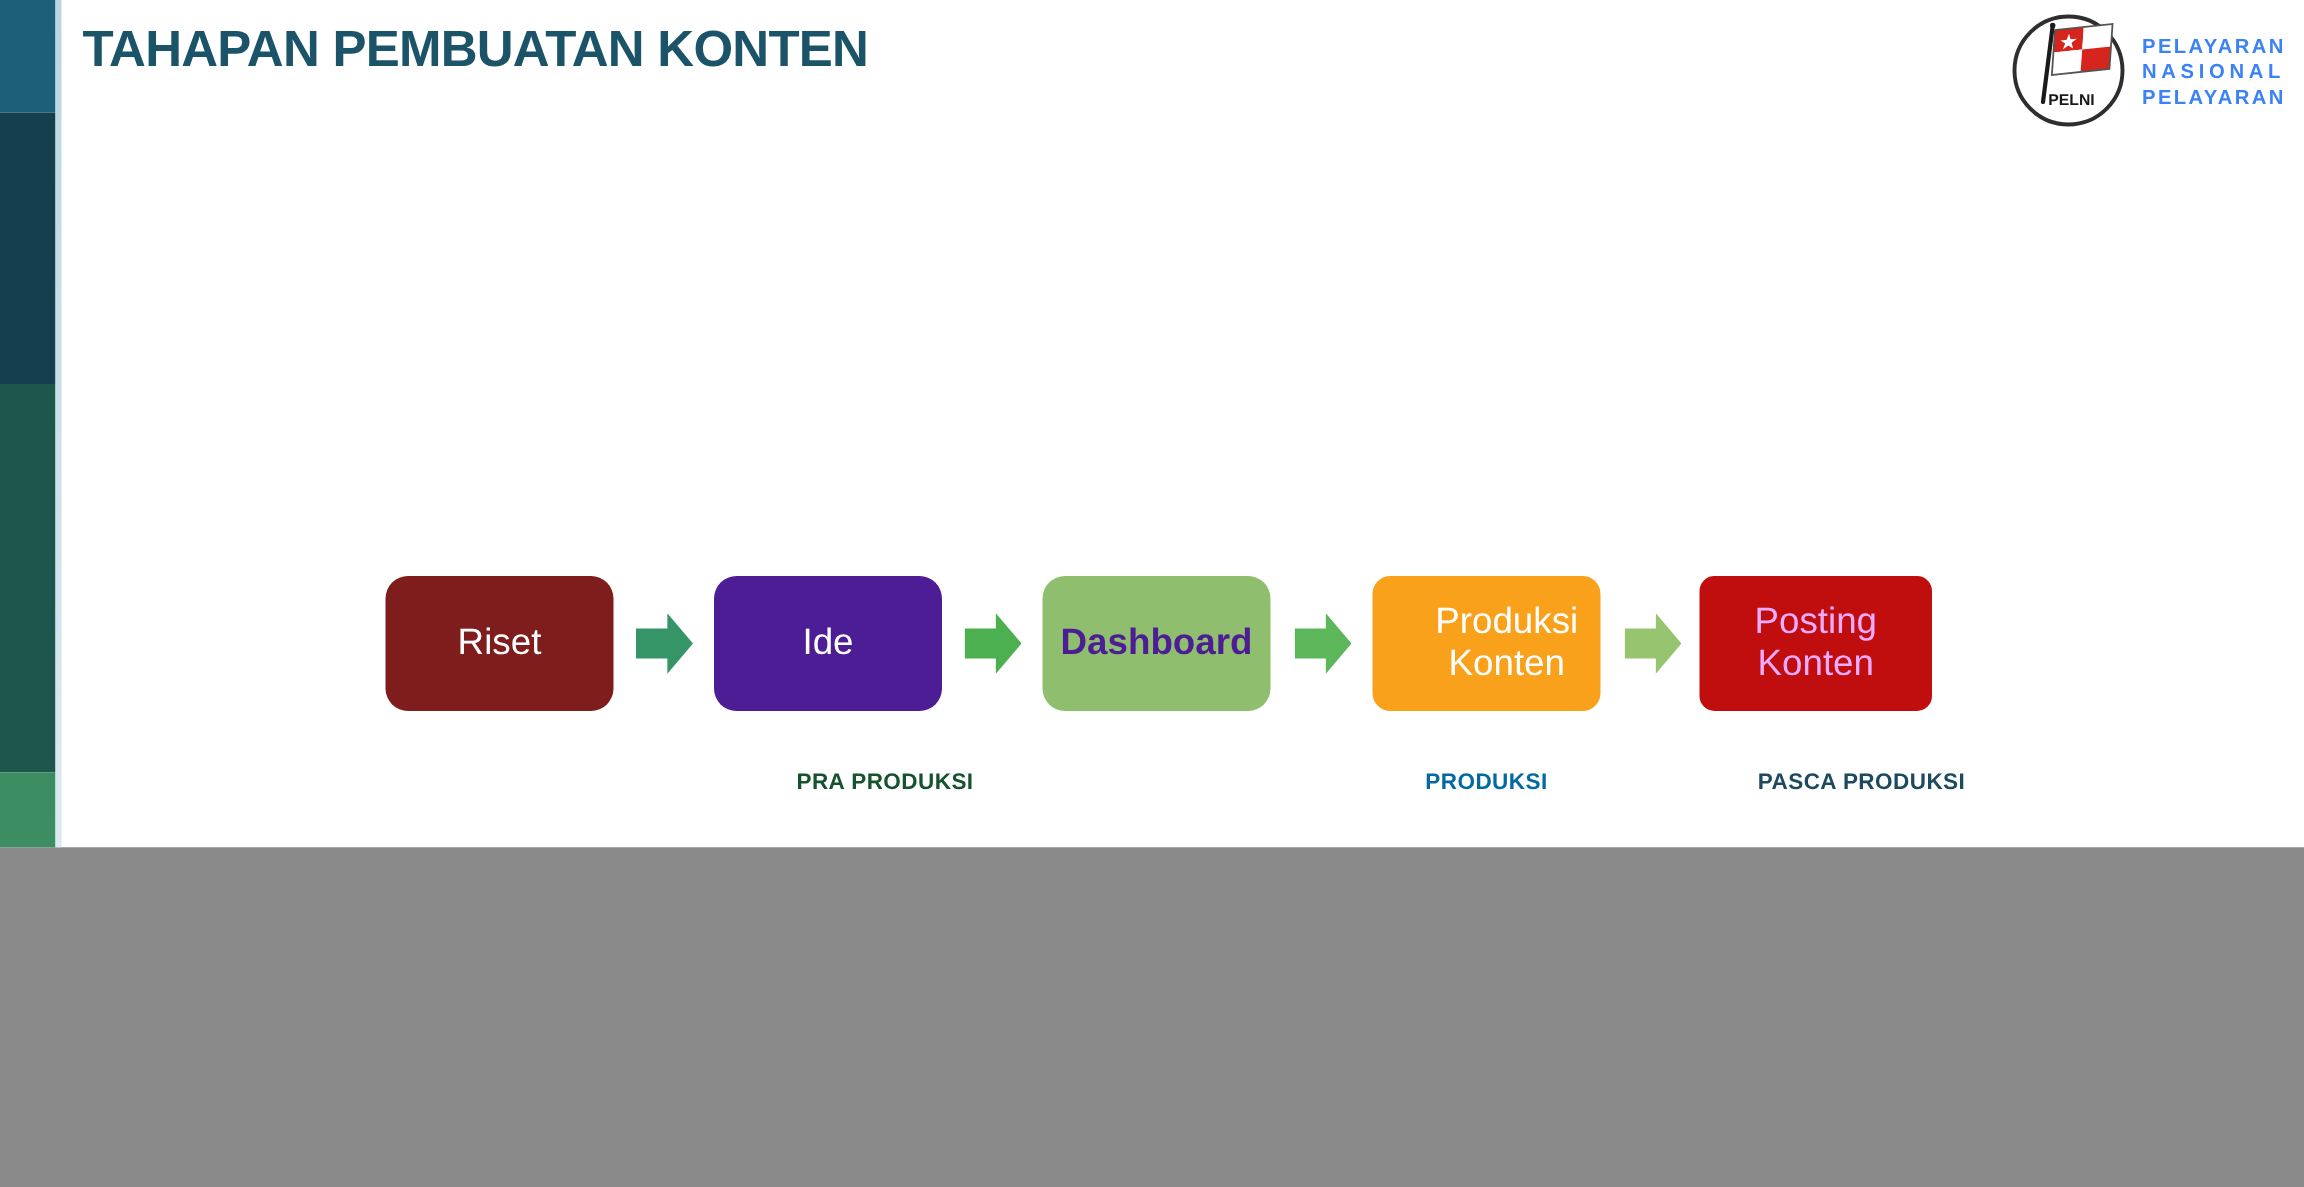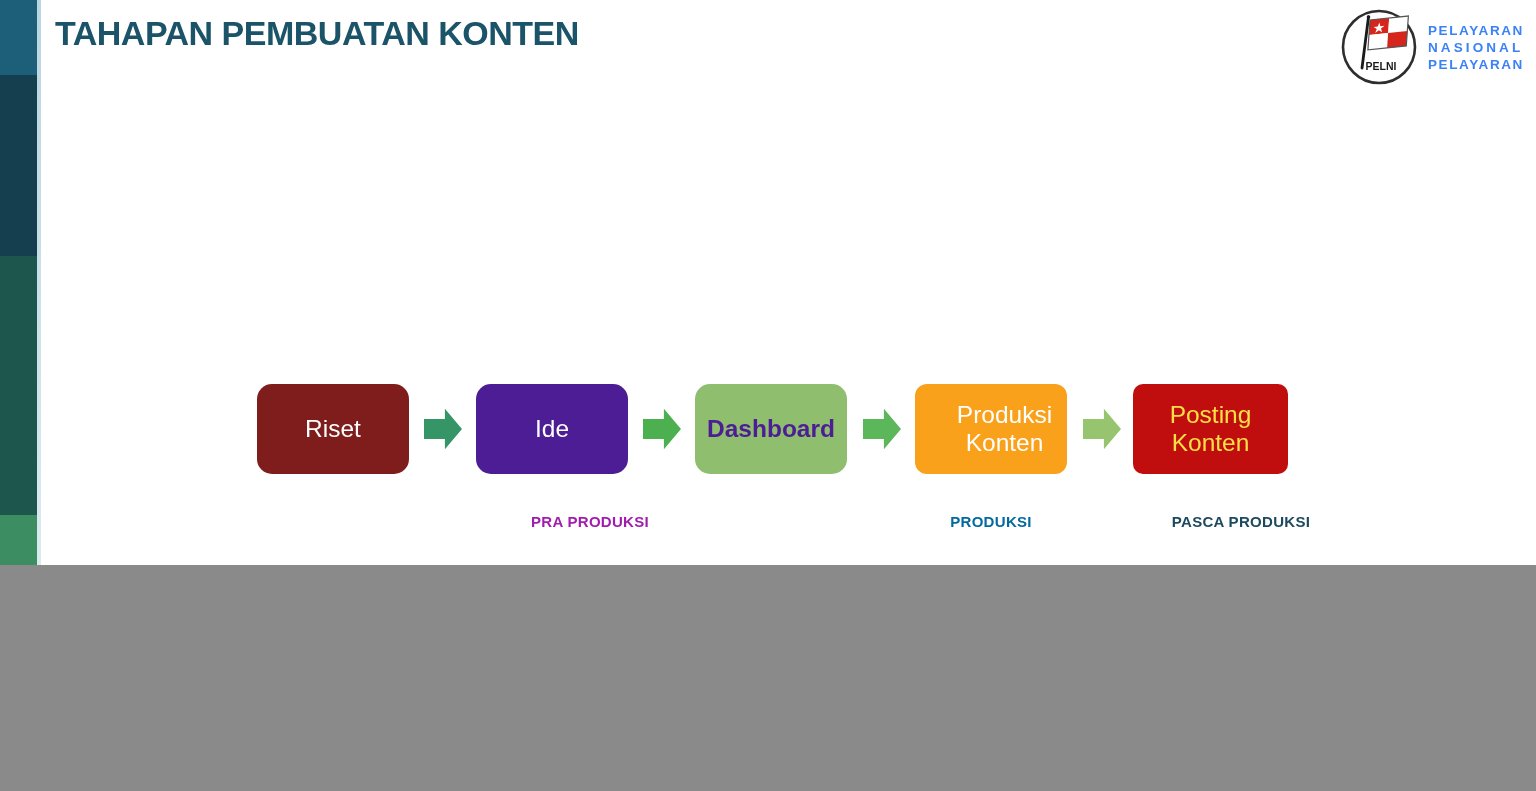--- a/index.html
+++ b/index.html
@@ -158,20 +158,20 @@
 
     <div class="flow-step step-2 r15" style="background: #4c1d95; color: rgb(255, 255, 255);">Ide</div>
     <div class="flow-arrow arrow-2" style="background: rgb(76, 175, 80);"></div>
 
     <div class="flow-step step-3 r15" style="background: rgb(143, 190, 110); color: #4c1d95; font-weight: bold;">Dashboard</div>
     <div class="flow-arrow arrow-3" style="background: rgb(92, 182, 90);"></div>
 
     <div class="flow-step step-4 r12" style="background: rgb(249, 161, 27); color: rgb(255, 255, 255);">Produksi Konten</div>
     <div class="flow-arrow arrow-4" style="background: rgb(151, 196, 111);"></div>
 
-    <div class="flow-step step-5 r10" style="background: rgb(192, 13, 13); color: #fde047;">Posting Konten</div>
+    <div class="flow-step step-5 r10" style="background: rgb(192, 13, 13); color: #f0abfc;">Posting Konten</div>
 
-    <div class="phase-label phase-1" style="color: #a21caf;">PRA PRODUKSI</div>
+    <div class="phase-label phase-1" style="color: #14532d;">PRA PRODUKSI</div>
     <div class="phase-label phase-2" style="color: #0369a1;">PRODUKSI</div>
     <div class="phase-label phase-3" style="color: rgb(29, 74, 94);">PASCA PRODUKSI</div>
   </div>
 
 </div>
 
 </body></html>

